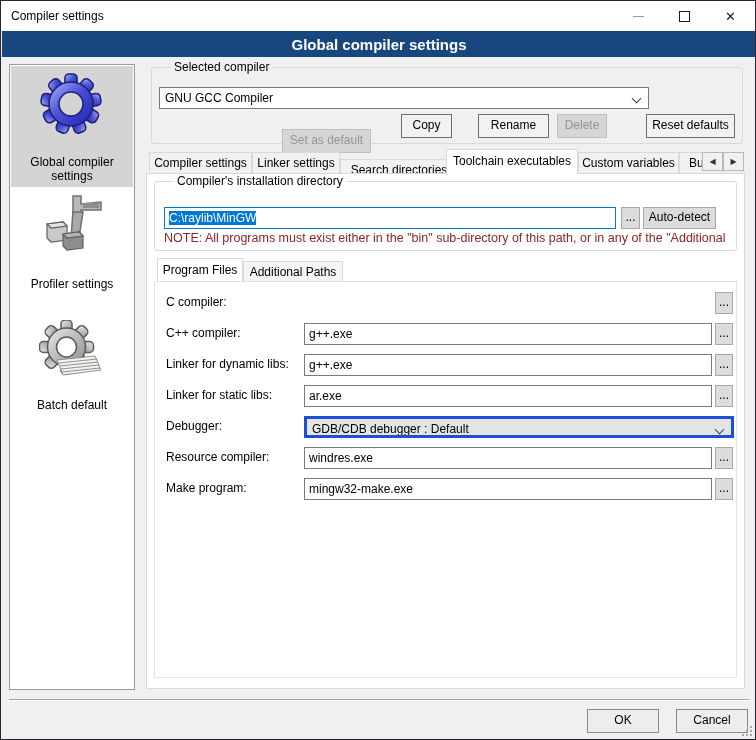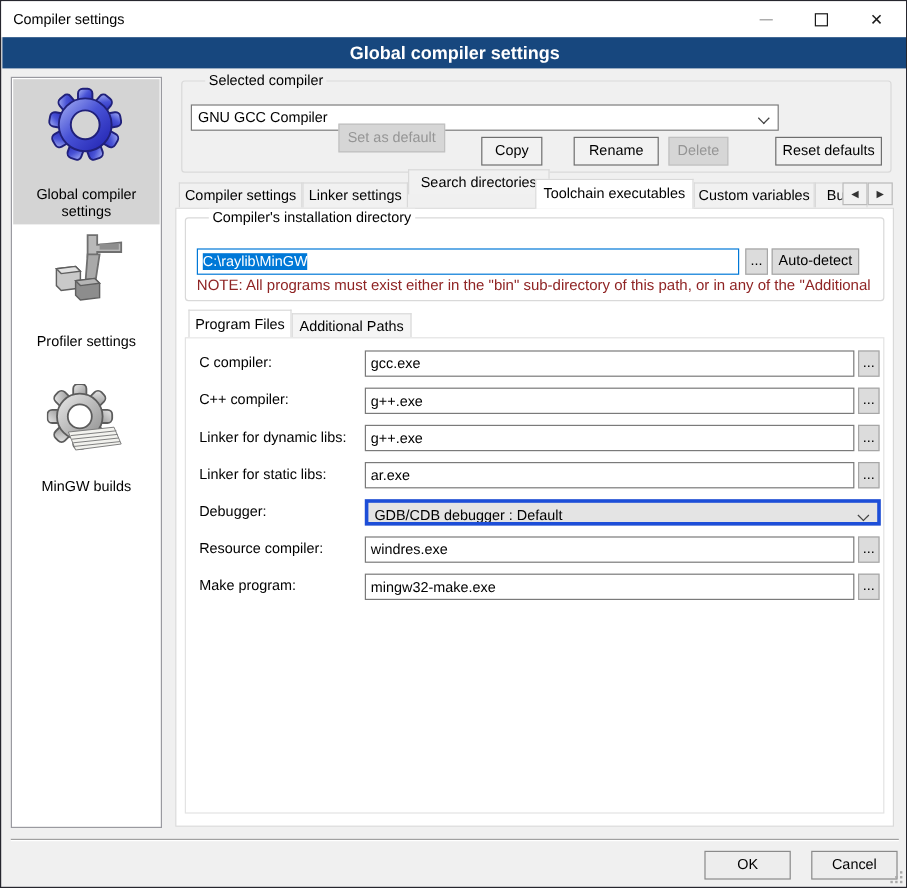--- a/index.html
+++ b/index.html
@@ -161,39 +161,39 @@
         <circle cx="27.5" cy="27" r="10" fill="#ffffff" stroke="#5c5c5c" stroke-width="1.5"></circle>
         <g stroke="#7a7a7a" stroke-width="0.8">
           <polygon points="18,40 56,36 62,50 24,55" fill="#f2f2ee"></polygon>
           <line x1="20" y1="43" x2="58" y2="39"></line>
             <line x1="21" y1="46" x2="59" y2="42"></line>
           <line x1="22" y1="49" x2="60" y2="45"></line>
             <line x1="23" y1="52" x2="61" y2="48"></line>
         </g>
       </g>
     </svg>
-    <div class="abs side-label" style="top:333px;">MinGW builds</div>
+    <div class="abs side-label" style="top:333px;">Batch default</div>
   </div>
 
   <div class="abs groupbox" style="left:150px;top:66px;width:592px;height:77px;">
     <span class="group-label" style="background:#f0f0f0;">Selected compiler</span>
   </div>
   <div class="abs combo" style="left:158px;top:86px;width:490px;height:22px;">
     <span>GNU GCC Compiler</span>
     <i class="chev"></i>
   </div>
-  <div class="abs btn disabled" style="left:281px;top:102px;width:89px;height:24px;">Set as default</div>
+  <div class="abs btn disabled" style="left:281px;top:128px;width:89px;height:24px;">Set as default</div>
   <div class="abs btn" style="left:400px;top:113px;width:51px;height:24px;">Copy</div>
   <div class="abs btn" style="left:477px;top:113px;width:71px;height:24px;">Rename</div>
   <div class="abs btn disabled" style="left:556px;top:113px;width:50px;height:24px;">Delete</div>
   <div class="abs btn" style="left:645px;top:113px;width:89px;height:24px;">Reset defaults</div>
 
   <div class="abs tab" style="left:148px;top:151px;width:103px;height:21px;">Compiler settings</div>
   <div class="abs tab" style="left:251px;top:151px;width:88px;height:21px;">Linker settings</div>
-  <div class="abs tab" style="left:339px;top:140px;width:118px;height:21px;">Search directories</div>
+  <div class="abs tab" style="left:339px;top:158px;width:118px;height:21px;">Search directories</div>
   <div class="abs tab active" style="left:445px;top:148px;width:132px;height:25px;">Toolchain executables</div>
   <div class="abs tab" style="left:577px;top:151px;width:101px;height:21px;">Custom variables</div>
   <div class="abs tab" style="left:678px;top:151px;width:44px;height:21px;text-align:left;padding-left:9px;">Build</div>
   <div class="abs scrollbtn" style="left:701px;top:151px;width:21px;height:19px;"><span>◀</span></div>
   <div class="abs scrollbtn" style="left:722px;top:151px;width:21px;height:19px;"><span>▶</span></div>
 
   <div class="abs tabpage" style="left:145px;top:172px;width:599px;height:516px;"></div>
 
   <div class="abs groupbox" style="left:153px;top:180px;width:583px;height:70px;z-index:3;">
     <span class="group-label" style="background:#ffffff;">Compiler's installation directory</span>
@@ -203,21 +203,20 @@
   </div>
   <div class="abs btn small" style="left:620px;top:206px;width:19px;height:22px;z-index:4;">...</div>
   <div class="abs btn small" style="left:642px;top:206px;width:73px;height:22px;z-index:4;">Auto-detect</div>
   <div class="abs note" style="left:163px;top:230px;width:571px;z-index:4;">NOTE: All programs must exist either in the "bin" sub-directory of this path, or in any of the "Additional</div>
 
   <div class="abs tab active" style="left:156px;top:257px;width:86px;height:23px;z-index:5;">Program Files</div>
   <div class="abs tab" style="left:242px;top:260px;width:100px;height:20px;z-index:3;background:#f5f5f5;">Additional Paths</div>
   <div class="abs tabpage" style="left:153px;top:280px;width:583px;height:397px;border-color:#e3e3e3;z-index:4;"></div>
 
   <div class="abs field-label" style="left:165px;top:294px;z-index:6;">C compiler:</div>
-  <div class="abs text-input" style="left:303px;top:291px;width:408px;height:22px;z-index:6;">gcc.exe</div>
   <div class="abs btn small" style="left:714px;top:291px;width:18px;height:22px;z-index:6;">...</div>
 
   <div class="abs field-label" style="left:165px;top:325px;z-index:6;">C++ compiler:</div>
   <div class="abs text-input" style="left:303px;top:322px;width:408px;height:22px;z-index:6;">g++.exe</div>
   <div class="abs btn small" style="left:714px;top:322px;width:18px;height:22px;z-index:6;">...</div>
 
   <div class="abs field-label" style="left:165px;top:356px;z-index:6;">Linker for dynamic libs:</div>
   <div class="abs text-input" style="left:303px;top:353px;width:408px;height:22px;z-index:6;">g++.exe</div>
   <div class="abs btn small" style="left:714px;top:353px;width:18px;height:22px;z-index:6;">...</div>
 

